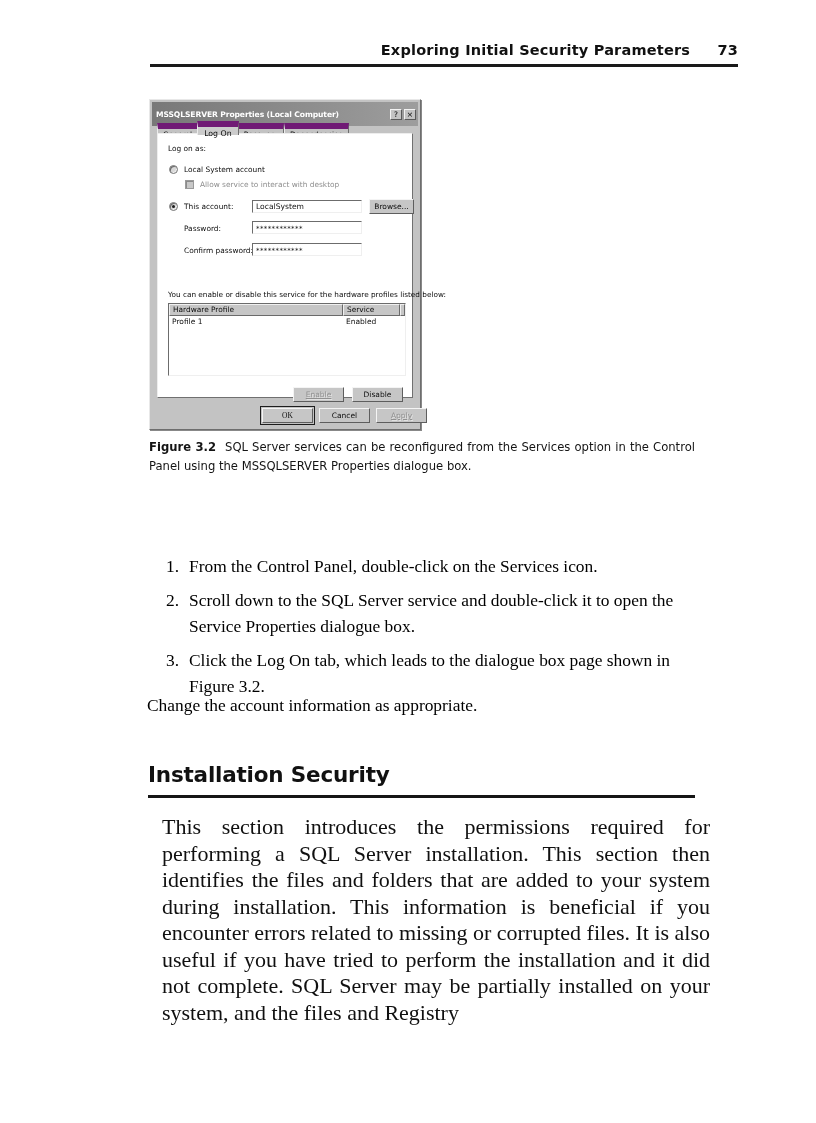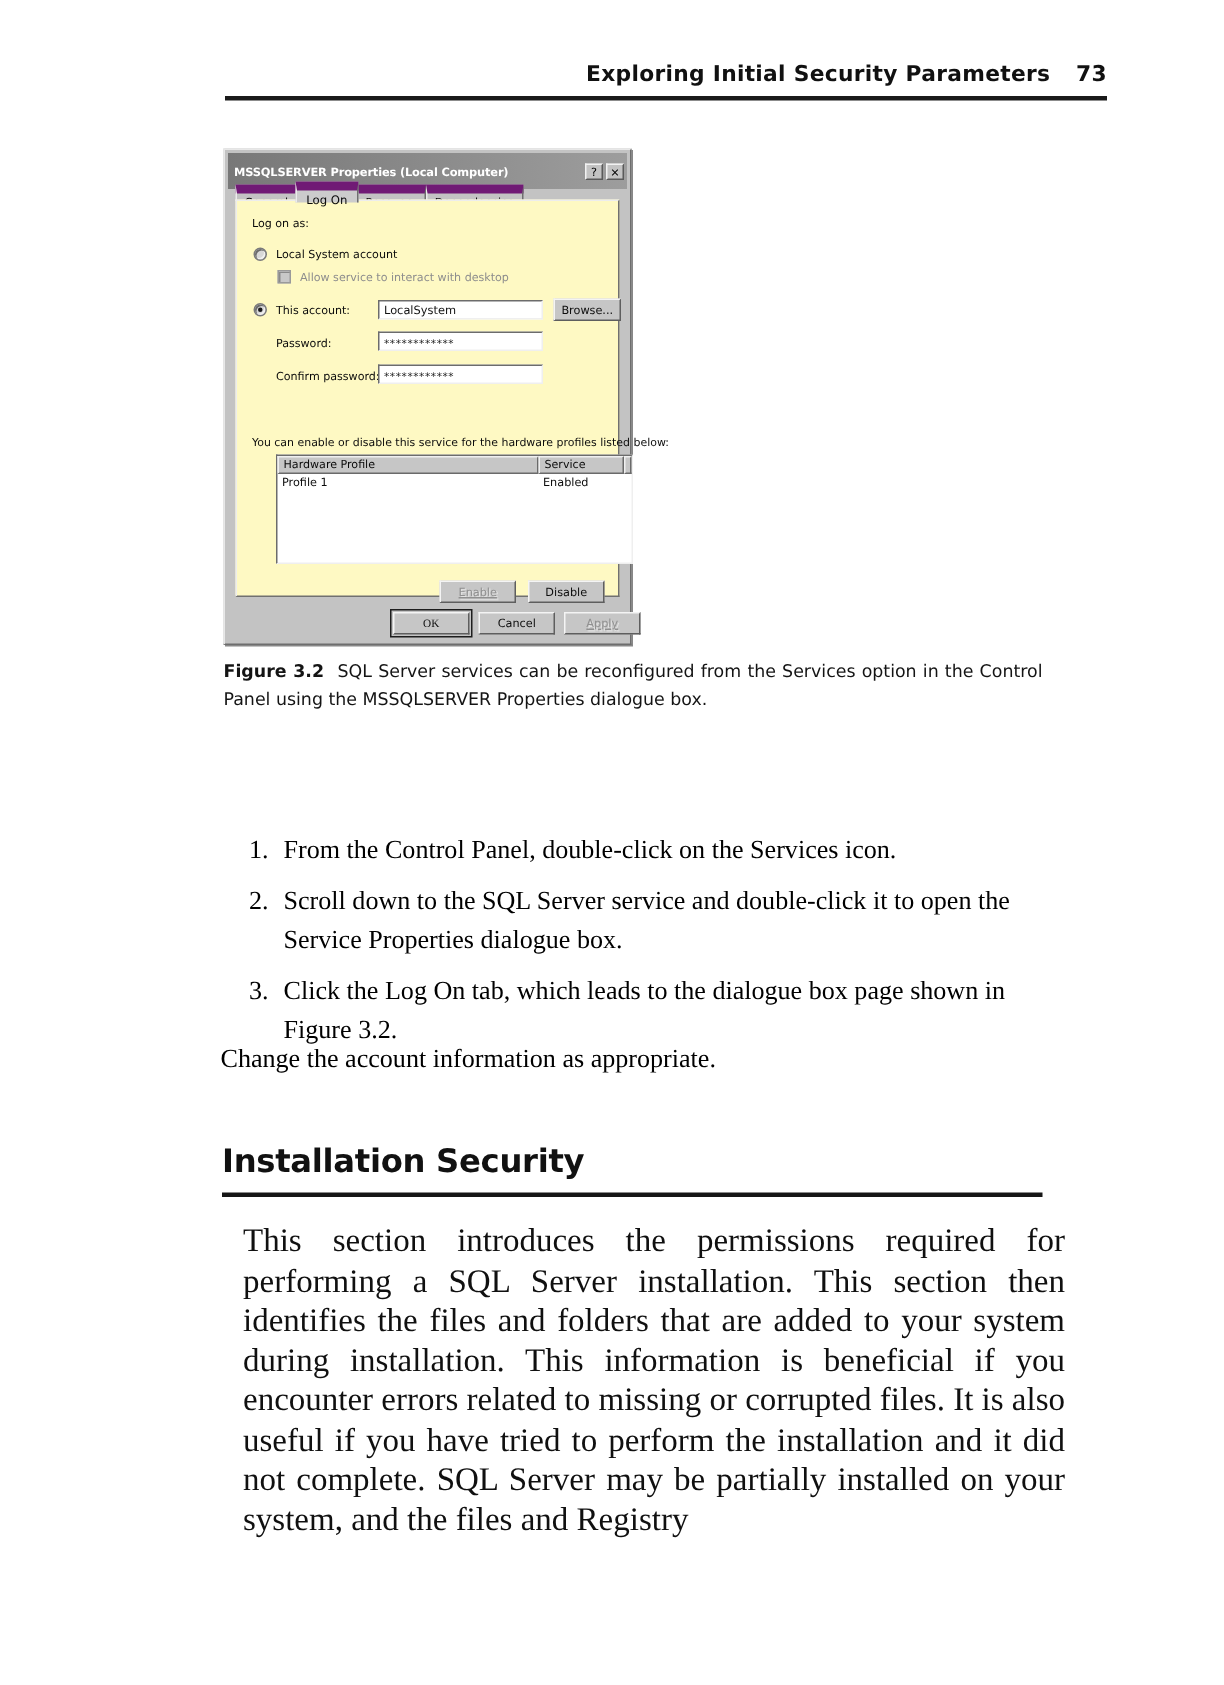--- a/index.html
+++ b/index.html
@@ -26,21 +26,21 @@
     font-family: "DejaVu Sans", sans-serif;
     font-weight: bold;
     font-size: 14.5px;
     letter-spacing: 0.2px;
     color: #111;
     white-space: nowrap;
   }
   #running-head .rh-title { }
   #running-head .rh-page {
     display: inline-block;
-    margin-left: 12px;
+    margin-left: 22px;
     font-size: 14.5px;
   }
   #header-rule {
     position: absolute;
     left: 150px;
     top: 64px;
     width: 588px;
     height: 3px;
     background: #1a1a1a;
   }
@@ -127,21 +127,21 @@
     border-bottom: none;
     position: relative;
     z-index: 3;
     font-size: 7.8px;
   }
 
   .tabpage {
     position: absolute;
     left: 7px; top: 33px;
     width: 256px; height: 265px;
-    background: #fef9c3;
+    background: #ffffff;
     border-top: 1px solid #ededed;
     border-left: 1px solid #ededed;
     border-right: 1px solid #707070;
     border-bottom: 1px solid #707070;
     box-sizing: border-box;
     padding-left: 48px;
   }
 
   .fld-label {
     position: absolute;
@@ -392,21 +392,21 @@
     <div class="btn" style="left:211px; top:65px; width:45px; height:15px; line-height:14px;">Browse...</div>
 
     <div class="fld-label" style="left:26px; top:90px;">Password:</div>
     <div class="textbox pw" style="left:94px; top:87px; width:110px; height:13px;">************</div>
 
     <div class="fld-label" style="left:26px; top:112px;">Confirm password:</div>
     <div class="textbox pw" style="left:94px; top:109px; width:110px; height:13px;">************</div>
 
     <div class="sep-note" style="left:10px; top:156px;">You can enable or disable this service for the hardware profiles listed below:</div>
 
-    <div class="listview" style="left:26px; top:169px; width:238px; height:73px;">
+    <div class="listview" style="left:10px; top:169px; width:238px; height:73px;">
       <div class="lv-header">
         <div class="lv-hcell c1">Hardware Profile</div>
         <div class="lv-hcell c2">Service</div>
         <div class="lv-hcell c3"></div>
       </div>
       <div class="lv-row">
         <div class="lv-cell c1">Profile 1</div>
         <div class="lv-cell c2">Enabled</div>
       </div>
     </div>

